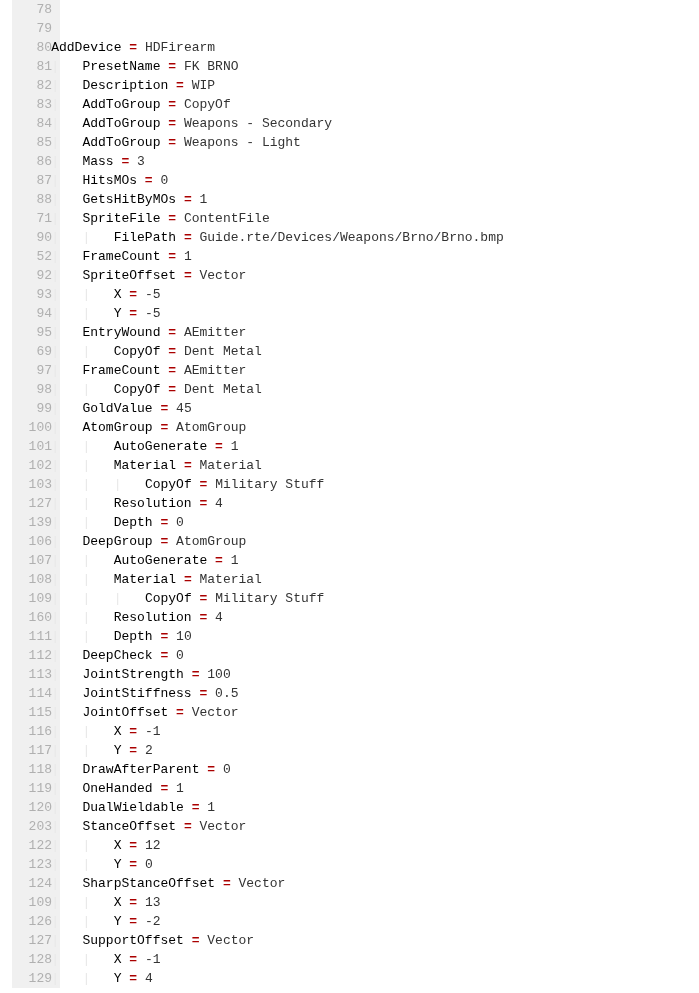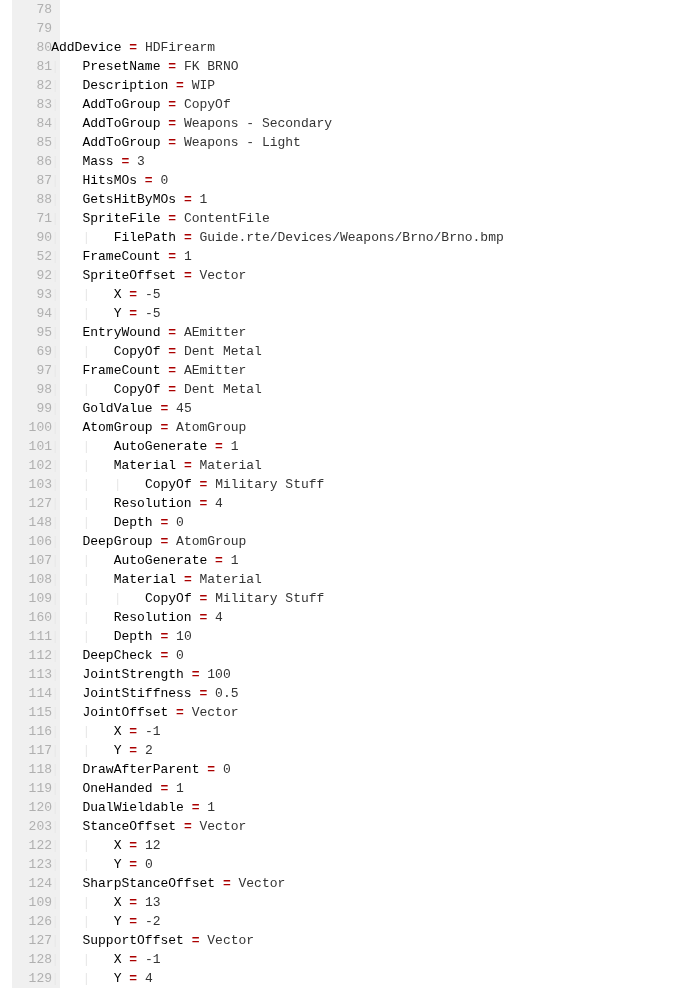--- a/index.html
+++ b/index.html
@@ -76,21 +76,21 @@
     <div class="line"><div class="gutter">95</div><div class="content"><span class="ident">    </span><span class="guide">|</span>   <span class="guide">|</span>   <span class="ident">CopyOf</span> <span class="op">=</span> <span class="val">Dent Metal</span></div></div>
     <div class="line"><div class="gutter">69</div><div class="content"><span class="ident">    </span><span class="guide">|</span>   <span class="ident">FrameCount</span> <span class="op">=</span> <span class="val">AEmitter</span></div></div>
     <div class="line"><div class="gutter">97</div><div class="content"><span class="ident">    </span><span class="guide">|</span>   <span class="guide">|</span>   <span class="ident">CopyOf</span> <span class="op">=</span> <span class="val">Dent Metal</span></div></div>
     <div class="line"><div class="gutter">98</div><div class="content"><span class="ident">    </span><span class="guide">|</span>   <span class="ident">GoldValue</span> <span class="op">=</span> <span class="val">45</span></div></div>
     <div class="line"><div class="gutter">99</div><div class="content"><span class="ident">    </span><span class="guide">|</span>   <span class="ident">AtomGroup</span> <span class="op">=</span> <span class="val">AtomGroup</span></div></div>
     <div class="line"><div class="gutter">100</div><div class="content"><span class="ident">    </span><span class="guide">|</span>   <span class="guide">|</span>   <span class="ident">AutoGenerate</span> <span class="op">=</span> <span class="val">1</span></div></div>
     <div class="line"><div class="gutter">101</div><div class="content"><span class="ident">    </span><span class="guide">|</span>   <span class="guide">|</span>   <span class="ident">Material</span> <span class="op">=</span> <span class="val">Material</span></div></div>
     <div class="line"><div class="gutter">102</div><div class="content"><span class="ident">    </span><span class="guide">|</span>   <span class="guide">|</span>   <span class="guide">|</span>   <span class="ident">CopyOf</span> <span class="op">=</span> <span class="val">Military Stuff</span></div></div>
     <div class="line"><div class="gutter">103</div><div class="content"><span class="ident">    </span><span class="guide">|</span>   <span class="guide">|</span>   <span class="ident">Resolution</span> <span class="op">=</span> <span class="val">4</span></div></div>
     <div class="line"><div class="gutter">127</div><div class="content"><span class="ident">    </span><span class="guide">|</span>   <span class="guide">|</span>   <span class="ident">Depth</span> <span class="op">=</span> <span class="val">0</span></div></div>
-    <div class="line"><div class="gutter">148</div><div class="content"><span class="ident">    </span><span class="guide">|</span>   <span class="ident">DeepGroup</span> <span class="op">=</span> <span class="val">AtomGroup</span></div></div>
+    <div class="line"><div class="gutter">139</div><div class="content"><span class="ident">    </span><span class="guide">|</span>   <span class="ident">DeepGroup</span> <span class="op">=</span> <span class="val">AtomGroup</span></div></div>
     <div class="line"><div class="gutter">106</div><div class="content"><span class="ident">    </span><span class="guide">|</span>   <span class="guide">|</span>   <span class="ident">AutoGenerate</span> <span class="op">=</span> <span class="val">1</span></div></div>
     <div class="line"><div class="gutter">107</div><div class="content"><span class="ident">    </span><span class="guide">|</span>   <span class="guide">|</span>   <span class="ident">Material</span> <span class="op">=</span> <span class="val">Material</span></div></div>
     <div class="line"><div class="gutter">108</div><div class="content"><span class="ident">    </span><span class="guide">|</span>   <span class="guide">|</span>   <span class="guide">|</span>   <span class="ident">CopyOf</span> <span class="op">=</span> <span class="val">Military Stuff</span></div></div>
     <div class="line"><div class="gutter">109</div><div class="content"><span class="ident">    </span><span class="guide">|</span>   <span class="guide">|</span>   <span class="ident">Resolution</span> <span class="op">=</span> <span class="val">4</span></div></div>
     <div class="line"><div class="gutter">160</div><div class="content"><span class="ident">    </span><span class="guide">|</span>   <span class="guide">|</span>   <span class="ident">Depth</span> <span class="op">=</span> <span class="val">10</span></div></div>
     <div class="line"><div class="gutter">111</div><div class="content"><span class="ident">    </span><span class="guide">|</span>   <span class="ident">DeepCheck</span> <span class="op">=</span> <span class="val">0</span></div></div>
     <div class="line"><div class="gutter">112</div><div class="content"><span class="ident">    </span><span class="guide">|</span>   <span class="ident">JointStrength</span> <span class="op">=</span> <span class="val">100</span></div></div>
     <div class="line"><div class="gutter">113</div><div class="content"><span class="ident">    </span><span class="guide">|</span>   <span class="ident">JointStiffness</span> <span class="op">=</span> <span class="val">0.5</span></div></div>
     <div class="line"><div class="gutter">114</div><div class="content"><span class="ident">    </span><span class="guide">|</span>   <span class="ident">JointOffset</span> <span class="op">=</span> <span class="val">Vector</span></div></div>
     <div class="line"><div class="gutter">115</div><div class="content"><span class="ident">    </span><span class="guide">|</span>   <span class="guide">|</span>   <span class="ident">X</span> <span class="op">=</span> <span class="val">-1</span></div></div>

